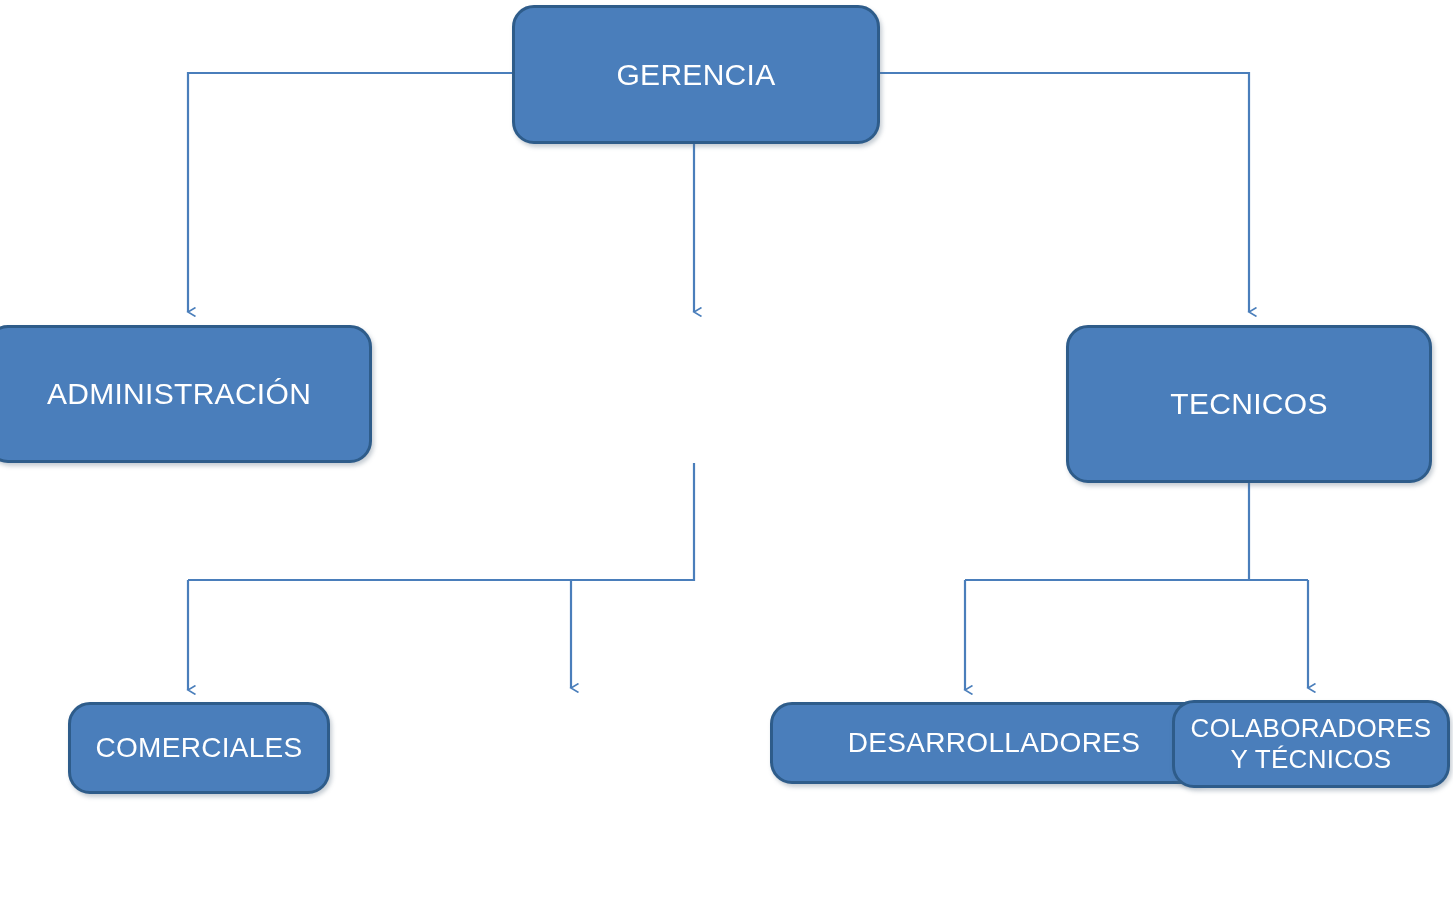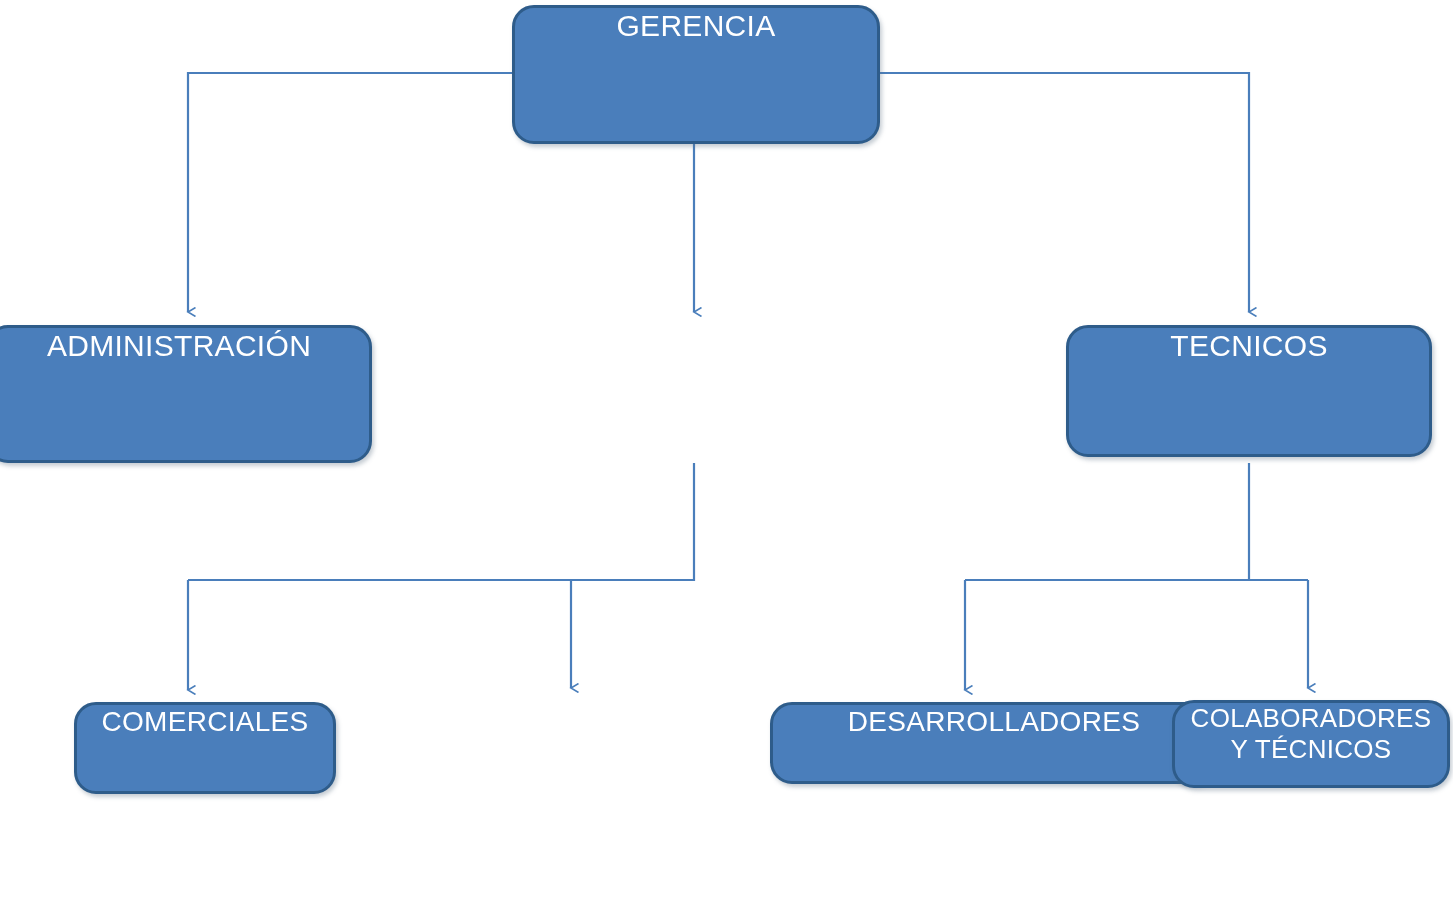--- a/index.html
+++ b/index.html
@@ -26,40 +26,41 @@
     pointer-events: none;
   }
   .node {
     position: absolute;
     box-sizing: border-box;
     background: #4A7EBB;
     border: 3px solid #2E5C8A;
     border-radius: 22px;
     color: #FFFFFF;
     display: flex;
+    align-items: center;
     justify-content: center;
     text-align: center;
     font-weight: 400;
     line-height: 1.18;
     letter-spacing: 0.3px;
     box-shadow: 2px 3px 4px rgba(90,110,130,0.35);
     z-index: 2;
   }
   .node-label {
     display: block;
     width: 100%;
     padding: 0 6px;
     white-space: pre-line;
   }
   
   #node-gerencia       { left: 512px;  top: 5px;   width: 368px; height: 139px; font-size: 30px; }
   #node-administracion { left: -14px;  top: 325px; width: 386px; height: 138px; font-size: 30px; }
   #node-comercial      { left: 512px;  top: 325px; width: 368px; height: 138px; font-size: 30px; }
-  #node-tecnicos       { left: 1066px; top: 325px; width: 366px; height: 132px; font-size: 30px; }
-  #node-comerciales    { left: 74px;   top: 702px; width: 262px; height: 92px;  font-size: 28px; }
+  #node-tecnicos       { left: 1066px; top: 325px; width: 366px; height: 158px; font-size: 30px; }
+  #node-comerciales    { left: 68px;   top: 702px; width: 262px; height: 92px;  font-size: 28px; }
   #node-colaboradores  { left: 404px;  top: 700px; width: 334px; height: 212px; font-size: 28px; }
   #node-desarrolladores{ left: 770px;  top: 702px; width: 448px; height: 82px;  font-size: 28px; }
   #node-instaladores   { left: 1172px; top: 700px; width: 278px; height: 88px;  font-size: 26px; }
 </style>
 </head>
 <body>
 
 <div id="org-chart">
 
   <svg id="connector-layer" width="1453" height="916" viewBox="0 0 1453 916" xmlns="http://www.w3.org/2000/svg">

